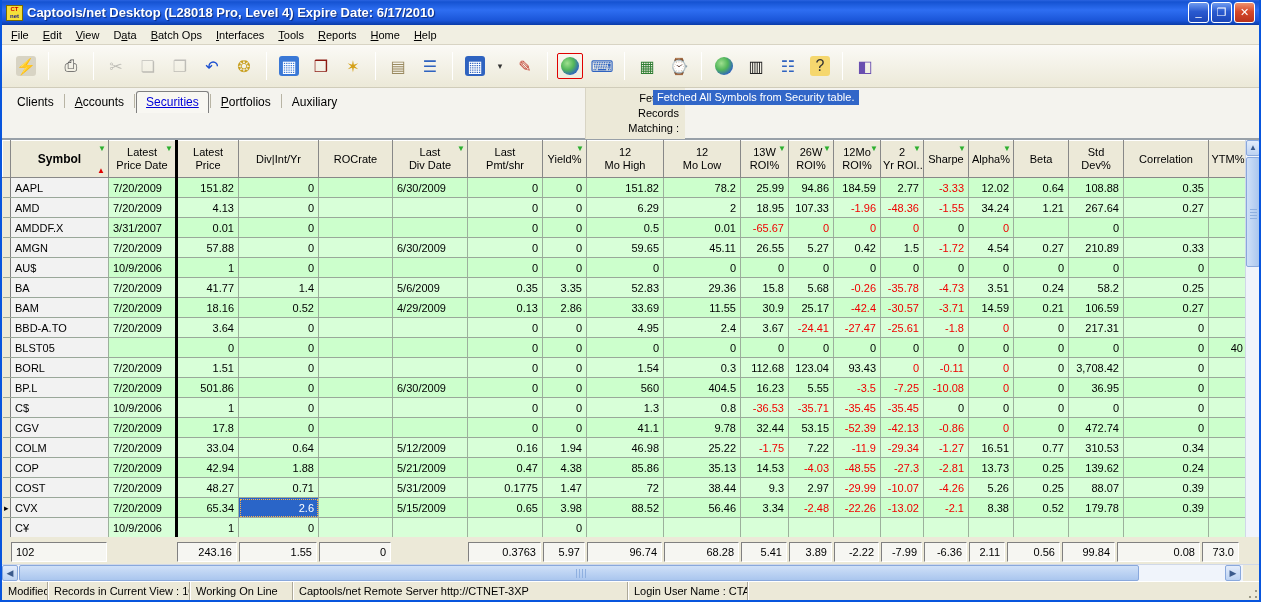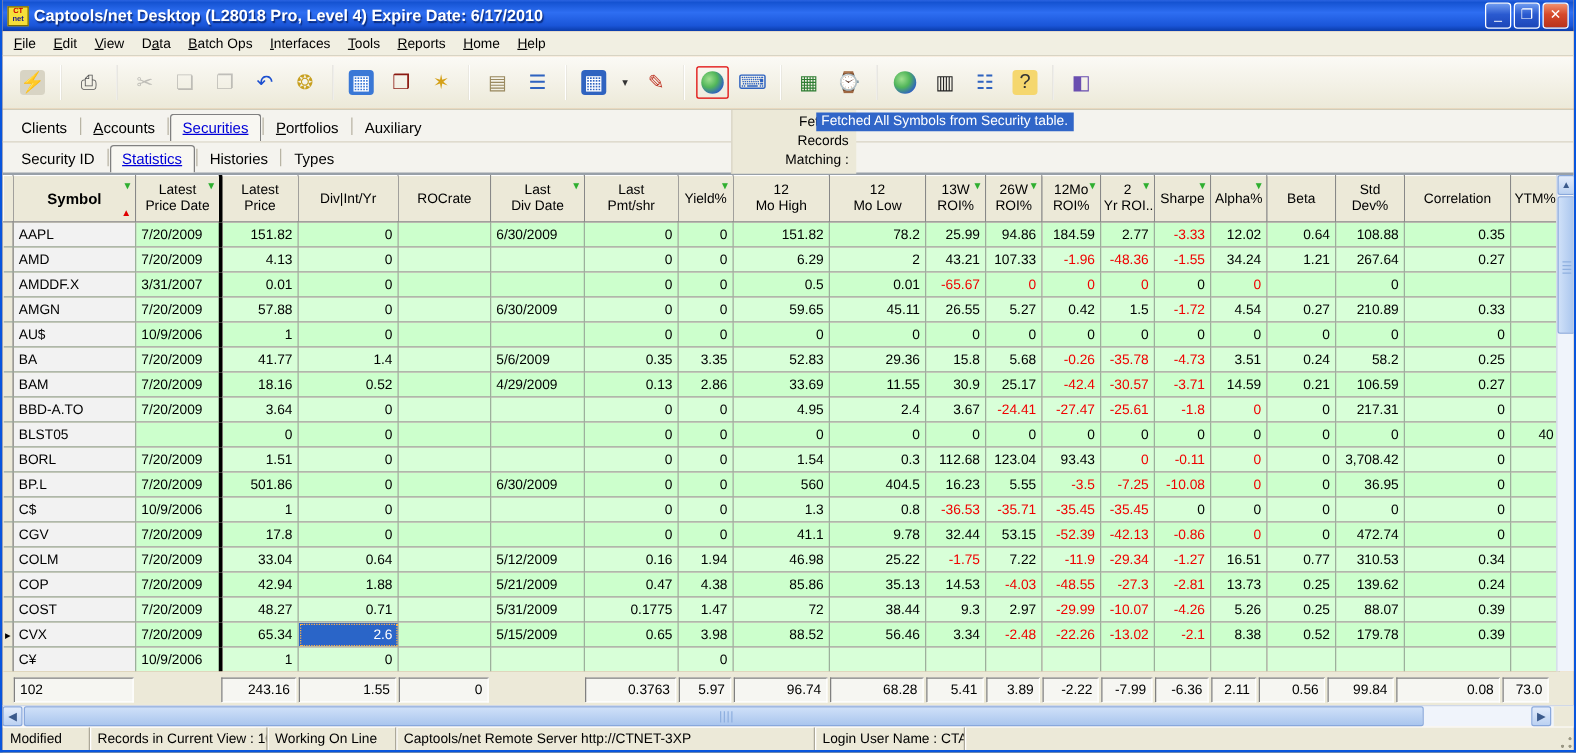--- a/index.html
+++ b/index.html
@@ -180,29 +180,20 @@
         <span class="tab">Clients</span>
         <span class="tabsep"></span>
         <span class="tab"><u>A</u>ccounts</span>
         <span class="tabsep"></span>
         <span class="tab sel">Securities</span>
         <span class="tabsep"></span>
         <span class="tab"><u>P</u>ortfolios</span>
         <span class="tabsep"></span>
         <span class="tab">Auxiliary</span>
       </div>
-    <div class="tabrow sub">
-        <span class="tab">Security ID</span>
-        <span class="tabsep"></span>
-        <span class="tab sel">Statistics</span>
-        <span class="tabsep"></span>
-        <span class="tab">Histories</span>
-        <span class="tabsep"></span>
-        <span class="tab">Types</span>
-      </div>
     <div class="fetchpanel">
         <div>Fetched</div>
         <div>Records</div>
         <div>Matching :</div>
       </div>
     <div class="fetchmsg">Fetched All Symbols from Security table.</div>
   </div>
 
   <div class="gridwrap">
     <table class="grid">
@@ -345,21 +336,21 @@
             <td class="symc">AMD</td>
             <td class="g">7/20/2009</td>
             <td class="g num frz">4.13</td>
             <td class="g num">0</td>
             <td class="g num"></td>
             <td class="g"></td>
             <td class="g num">0</td>
             <td class="g num">0</td>
             <td class="g num">6.29</td>
             <td class="g num">2</td>
-            <td class="g num">43.21</td>
+            <td class="g num">18.95</td>
             <td class="g num">107.33</td>
             <td class="g num red">-1.96</td>
             <td class="g num red">-48.36</td>
             <td class="g num red">-1.55</td>
             <td class="g num">34.24</td>
             <td class="g num">1.21</td>
             <td class="g num">267.64</td>
             <td class="g num">0.27</td>
             <td class="g num"></td>
           </tr>
@@ -806,21 +797,21 @@
   <div class="hsb">
     <div class="hbtn" style="left:0">◀</div>
     <div class="hthumb">
         <div class="hgrip"></div>
       </div>
     <div class="hbtn" style="right:18px">▶</div>
     <div class="corner"></div>
   </div>
 
   <div class="statusbar">
-      <div class="sp" style="width:70px">Modified</div>
+      <div class="sp" style="width:46px">Modified</div>
       <div class="sp" style="width:142px">Records in Current View : 102</div>
       <div class="sp" style="width:103px">Working On Line</div>
       <div class="sp" style="width:335px">Captools/net Remote Server http://CTNET-3XP</div>
       <div class="sp" style="width:120px">Login User Name : CTADMIN</div>
       <div class="rgrip"></div>
     </div>
 
 </div>
 
 </body></html>

